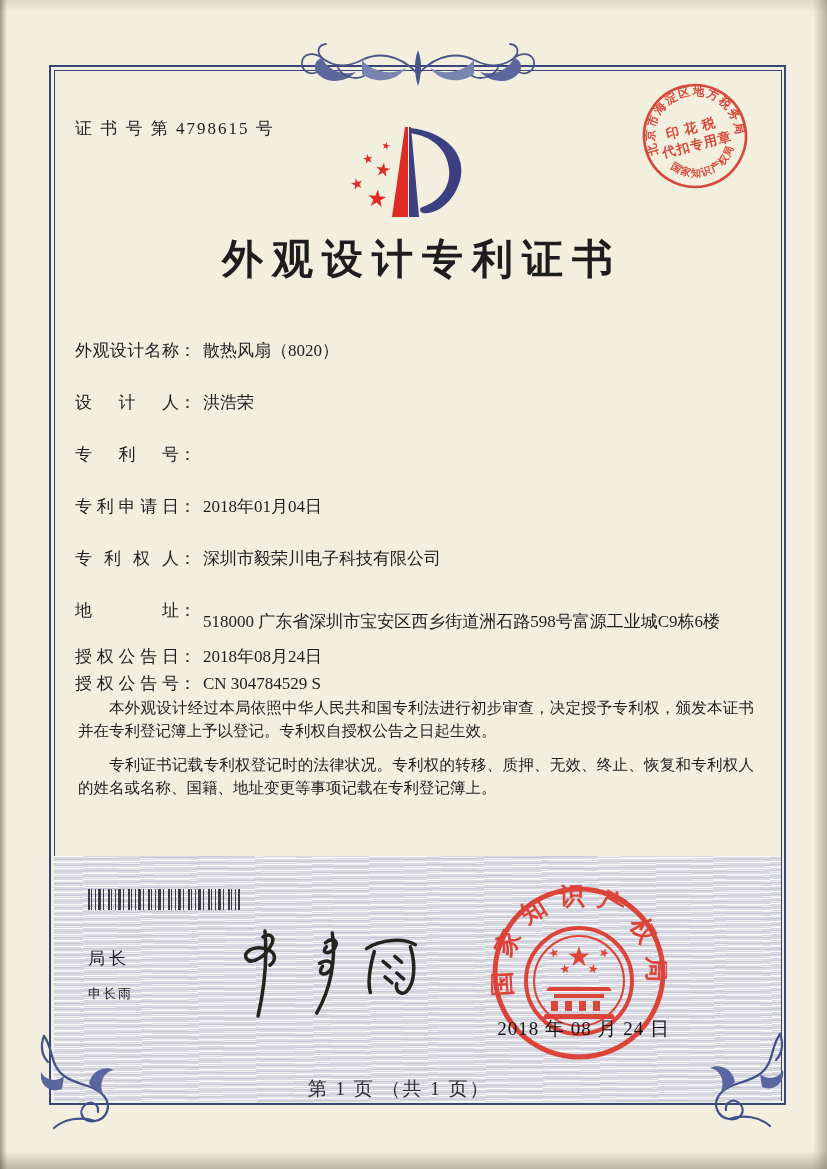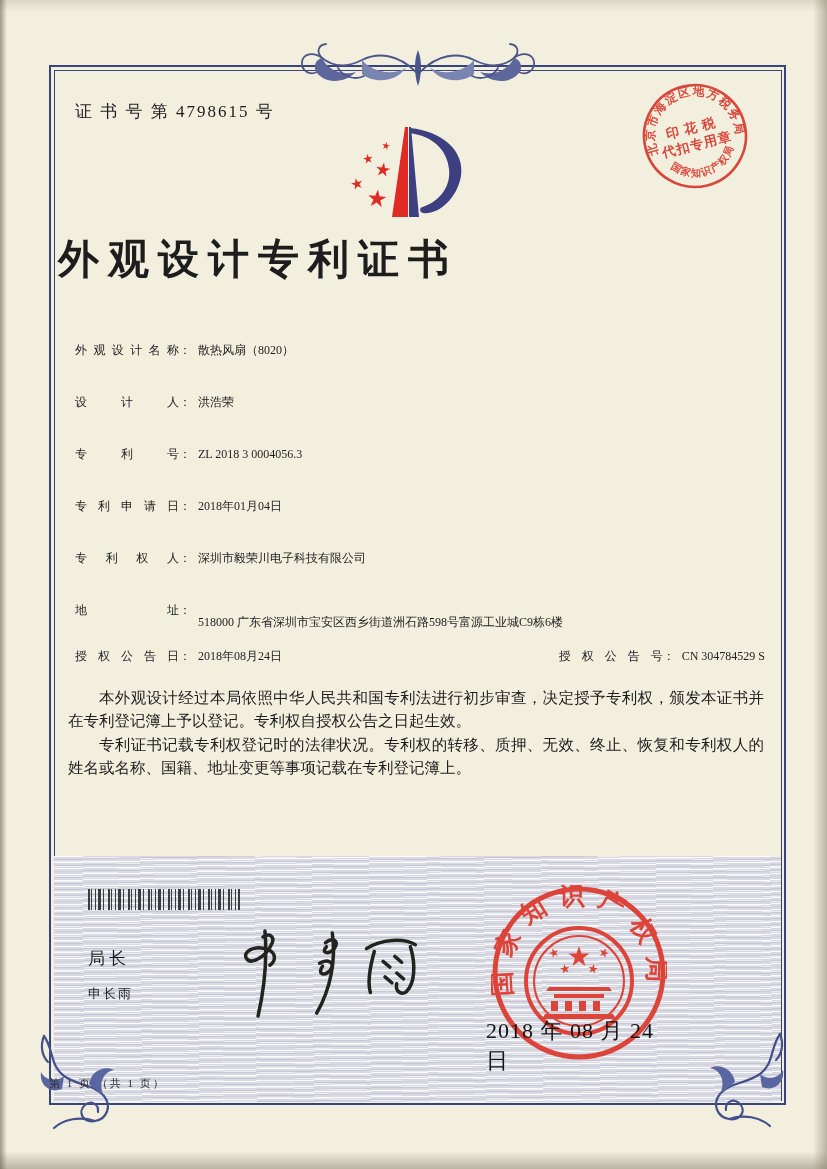--- a/index.html
+++ b/index.html
@@ -23,61 +23,61 @@
     border:2.5px solid var(--border-navy,#37457b);box-sizing:border-box;
   }
   .frame-inner{position:absolute;inset:2.5px;border:1.2px solid var(--border-navy,#37457b);}
   .band{
     position:absolute;left:54px;top:856px;width:727px;height:246px;z-index:1;
     background-color:#d9d9e3;
     background-image:
       repeating-linear-gradient(179deg, rgba(255,255,255,.9) 0 1px, rgba(217,217,227,0) 1px 3px, rgba(186,186,202,.55) 3px 4px, rgba(217,217,227,0) 4px 6px),
       repeating-linear-gradient(181.6deg, rgba(255,255,255,.55) 0 1px, rgba(255,255,255,0) 1px 5px);
   }
-  .cert-no{position:absolute;left:75px;top:100px;z-index:2;font-size:17px;letter-spacing:2px;}
+  .cert-no{position:absolute;left:75px;top:117px;z-index:2;font-size:17px;letter-spacing:2px;}
   .logo{position:absolute;left:346px;top:123px;z-index:2;}
   .title{
     position:absolute;left:49px;top:232px;width:737px;z-index:2;
-    font-size:41px;font-weight:700;letter-spacing:9px;text-indent:9px;
-  }
-  .fields{position:absolute;left:75px;top:337px;width:690px;z-index:2;font-size:12px;}
+    text-align:center;font-size:41px;font-weight:700;letter-spacing:9px;text-indent:9px;
+  }
+  .fields{position:absolute;left:75px;top:337px;width:690px;z-index:2;font-size:17px;}
   .frow{display:flex;line-height:27px;margin-bottom:25px;align-items:flex-start;}
   .flabel{display:inline-block;width:104px;text-align:justify;text-align-last:justify;flex:0 0 104px;}
   .fcolon{flex:0 0 auto;}
   .fvalue{margin-left:7px;}
   .row-address{margin-bottom:8px;}
   .row-address .fvalue{width:528px;line-height:26px;margin-top:12px;}
-  .row-grant{justify-content:space-between;}
+  .row-grant{justify-content:space-between;flex-direction:column;}
   .pair{display:flex;}
   .pair-1{width:380px;}
   .paragraphs{
     position:absolute;left:68px;top:686px;width:696px;z-index:2;
     font-size:15.5px;line-height:23.4px;text-align:justify;
   }
-  .paragraphs p{margin:0;text-indent:2em;}
+  .paragraphs p{margin:10px;text-indent:2em;}
   .barcode{
     position:absolute;left:88px;top:889px;width:152px;height:21px;z-index:2;opacity:.88;
     background:repeating-linear-gradient(90deg,
       #262626 0 2px, transparent 2px 3px,
       #262626 3px 4px, transparent 4px 7px,
       #262626 7px 8px, transparent 8px 10px,
       #262626 10px 13px, transparent 13px 15px,
       #262626 15px 16px, transparent 16px 20px);
   }
   .director-title{position:absolute;left:88px;top:947px;z-index:2;font-size:17px;letter-spacing:4px;}
   .director-name{position:absolute;left:88px;top:985px;z-index:2;font-size:13px;letter-spacing:2px;}
   .signature{position:absolute;left:222px;top:925px;z-index:2;}
   .seal{position:absolute;left:491px;top:885px;z-index:3;}
   .seal-date{
     position:absolute;left:486px;top:1016px;width:184px;z-index:4;
-    text-align:left;font-size:22px;letter-spacing:1px;color:#141414;
+    text-align:right;font-size:19px;letter-spacing:1px;color:#141414;
   }
   .footer{
     position:absolute;left:49px;top:1076px;width:700px;z-index:2;
-    font-size:11px;letter-spacing:2px;color:#2c2c2c;
+    text-align:center;font-size:19px;letter-spacing:2px;color:#2c2c2c;
   }
   .tax-stamp{position:absolute;left:640px;top:81px;z-index:3;transform:rotate(-14deg);}
   .ornament-top{position:absolute;left:298px;top:42px;z-index:2;}
   .corner{position:absolute;z-index:2;}
   .corner-bl{left:38px;top:1032px;transform:scaleX(-1);}
   .corner-br{left:694px;top:1030px;}
   svg text{font-family:"Liberation Serif","DejaVu Serif",serif;}
 </style>
 </head>
 <body>
@@ -169,21 +169,20 @@
       <span class="fvalue">散热风扇（8020）</span>
     </div>
     <div class="frow">
       <span class="flabel">设计人</span>
         <span class="fcolon">：</span>
       <span class="fvalue">洪浩荣</span>
     </div>
     <div class="frow">
       <span class="flabel">专利号</span>
         <span class="fcolon">：</span>
-      <span class="fvalue">ZL 2018 3 0004056.3</span>
     </div>
     <div class="frow">
       <span class="flabel">专利申请日</span>
         <span class="fcolon">：</span>
       <span class="fvalue">2018年01月04日</span>
     </div>
     <div class="frow">
       <span class="flabel">专利权人</span>
         <span class="fcolon">：</span>
       <span class="fvalue">深圳市毅荣川电子科技有限公司</span>

